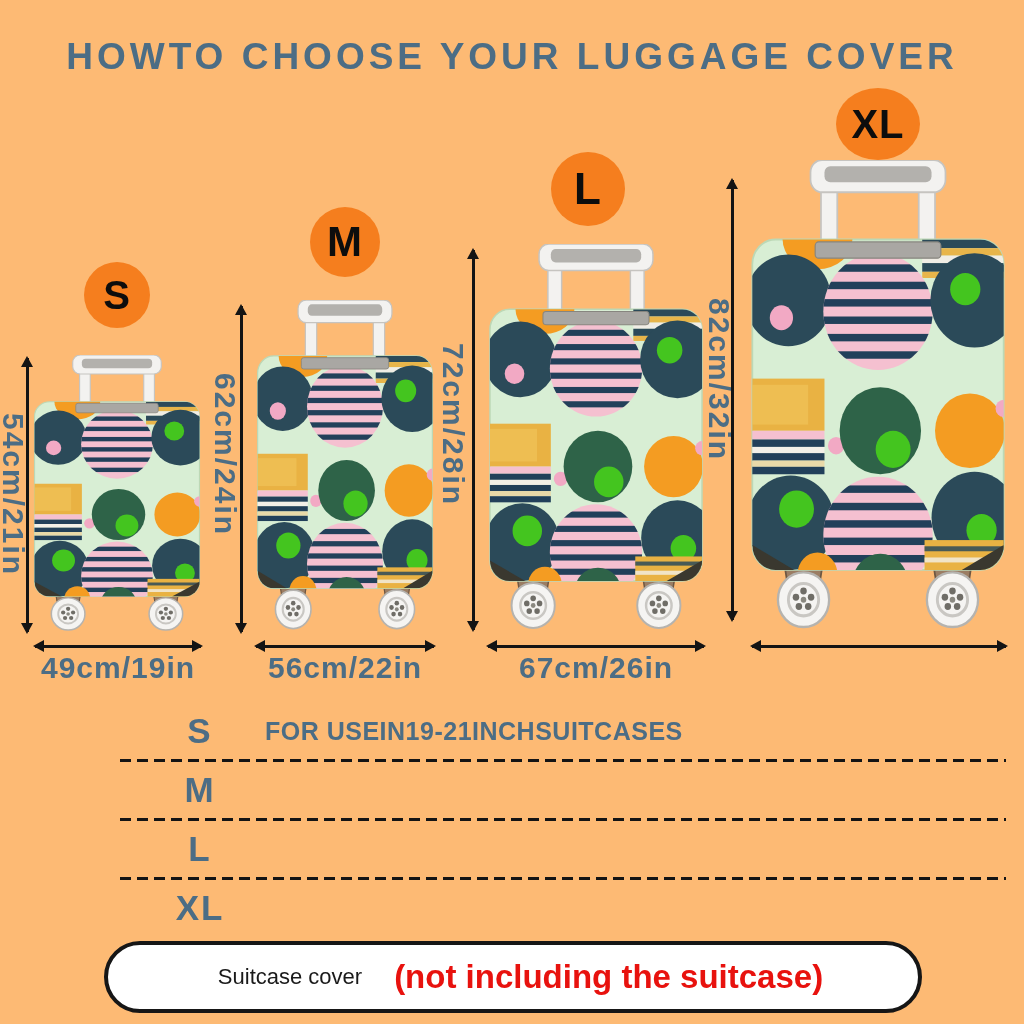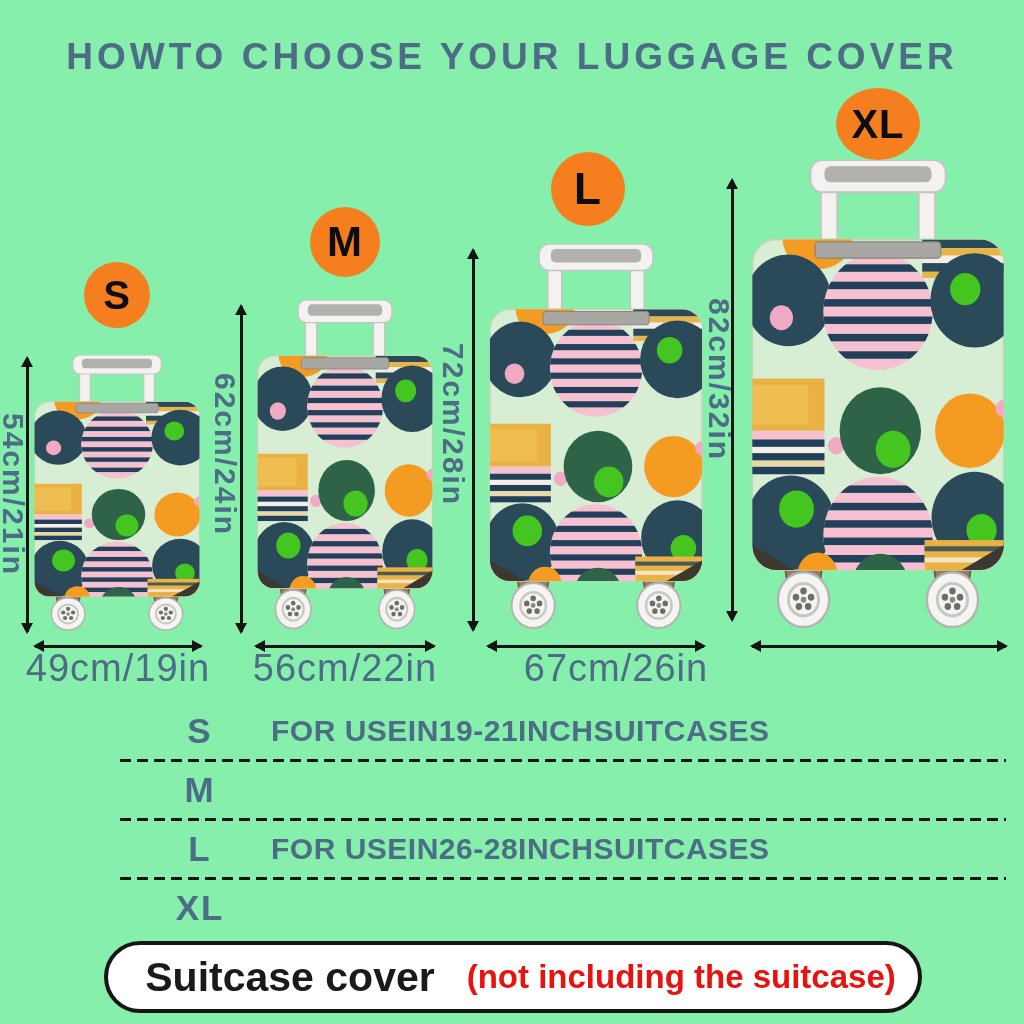--- a/index.html
+++ b/index.html
@@ -1,17 +1,17 @@
 <!DOCTYPE html>
 <html><head>
 <meta charset="utf-8">
 <style>
   html,body{margin:0;padding:0;background:#ffffff;}
   .canvas{
-    position:relative;width:1024px;height:1024px;background:#86efac;overflow:hidden;
+    position:relative;width:1024px;height:1024px;background:#fdba74;overflow:hidden;
     font-family:"Liberation Sans","DejaVu Sans",sans-serif;
   }
   .title{
     position:absolute;top:36px;left:0;width:100%;text-align:center;
     font-size:37px;font-weight:bold;color:#4c6d85;letter-spacing:4px;white-space:nowrap;
   }
   .badge{
     position:absolute;background:#f57e1e;border-radius:50%;
     display:flex;align-items:center;justify-content:center;
     font-weight:bold;color:#0d0d0d;letter-spacing:1px;
@@ -24,31 +24,31 @@
   .varrow::after{content:"";position:absolute;bottom:-2px;left:-4.7px;width:0;height:0;
     border-left:6px solid transparent;border-right:6px solid transparent;border-top:11px solid #141414;}
   .harrow{position:absolute;height:2.5px;background:#141414;}
   .harrow::before{content:"";position:absolute;left:-2px;top:-4.7px;width:0;height:0;
     border-top:6px solid transparent;border-bottom:6px solid transparent;border-right:11px solid #141414;}
   .harrow::after{content:"";position:absolute;right:-2px;top:-4.7px;width:0;height:0;
     border-top:6px solid transparent;border-bottom:6px solid transparent;border-left:11px solid #141414;}
   .vlabel{position:absolute;width:38px;display:flex;align-items:center;justify-content:center;}
   .vlabel span{writing-mode:vertical-rl;font-size:30px;font-weight:bold;color:#4c6d85;letter-spacing:2px;white-space:nowrap;}
   .hlabel{position:absolute;height:36px;display:flex;align-items:center;justify-content:center;
-    font-size:38px;font-weight:normal;color:#4c6d85;letter-spacing:1px;white-space:nowrap;}
+    font-size:30px;font-weight:bold;color:#4c6d85;letter-spacing:1px;white-space:nowrap;}
   
   .size-table{position:absolute;left:120px;top:703px;width:886px;}
   .st-row{display:flex;align-items:center;height:56px;}
   .st-size{width:84px;margin-left:38px;text-align:center;font-size:35px;font-weight:bold;color:#4c6d85;letter-spacing:2px;}
-  .st-desc{margin-left:29px;font-size:30px;font-weight:bold;color:#4c6d85;letter-spacing:0.5px;white-space:nowrap;}
+  .st-desc{margin-left:23px;font-size:25px;font-weight:bold;color:#4c6d85;letter-spacing:0.5px;white-space:nowrap;}
   .st-dash{height:3px;background:repeating-linear-gradient(90deg,#141414 0 11px,transparent 11px 17px);}
   
   .pill{position:absolute;left:104px;top:941px;width:810px;height:64px;background:#ffffff;
     border:4px solid #161616;border-radius:36px;display:flex;align-items:center;justify-content:center;gap:12px;white-space:nowrap;}
-  .pill .product{font-size:41px;font-weight:bold;color:#1a1a1a;margin-left:15px;}
+  .pill .product{font-size:22px;font-weight:normal;color:#1a1a1a;margin-left:15px;}
   .pill .disclaimer{font-size:33px;font-weight:bold;color:#e8120e;margin-left:20px;}
   .defs-holder{position:absolute;width:0;height:0;overflow:hidden;}
 </style>
 </head>
 <body>
 
 <div class="canvas">
 
   <svg class="defs-holder" aria-hidden="true">
     <defs>
@@ -192,35 +192,34 @@
     <span>82cm/32in</span>
     </div>
 
   <div class="harrow" style="left:35px;top:645px;width:166px;"></div>
   <div class="harrow" style="left:256px;top:645px;width:178px;"></div>
   <div class="harrow" style="left:488px;top:645px;width:216px;"></div>
   <div class="harrow" style="left:752px;top:645px;width:254px;"></div>
 
   <div class="hlabel" style="left:33px;top:650px;width:170px;">49cm/19in</div>
   <div class="hlabel" style="left:254px;top:650px;width:182px;">56cm/22in</div>
-  <div class="hlabel" style="left:506px;top:650px;width:220px;">67cm/26in</div>
+  <div class="hlabel" style="left:486px;top:650px;width:220px;">67cm/26in</div>
 
   <div class="size-table">
     <div class="st-row">
       <div class="st-size">S</div>
       <div class="st-desc">FOR USEIN19-21INCHSUITCASES</div>
     </div>
     <div class="st-dash"></div>
     <div class="st-row">
       <div class="st-size">M</div>
     </div>
     <div class="st-dash"></div>
     <div class="st-row">
       <div class="st-size">L</div>
-      <div class="st-desc">FOR USEIN26-28INCHSUITCASES</div>
     </div>
     <div class="st-dash"></div>
     <div class="st-row">
       <div class="st-size">XL</div>
     </div>
   </div>
 
   <div class="pill">
     <span class="product">Suitcase cover</span>
     <span class="disclaimer">(not including the suitcase)</span>

